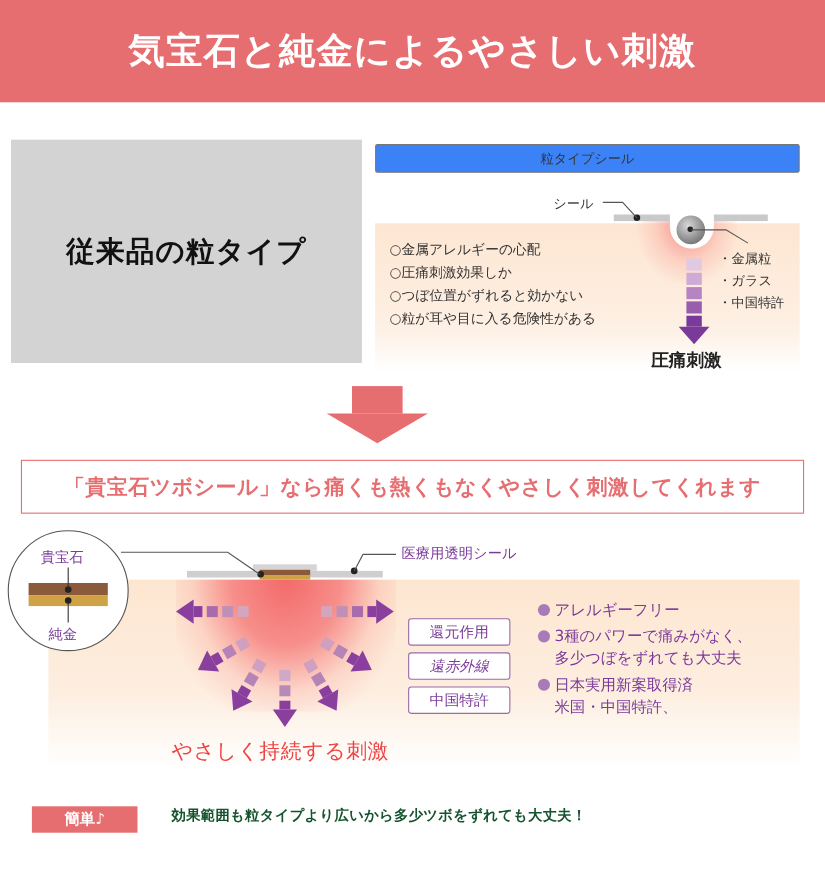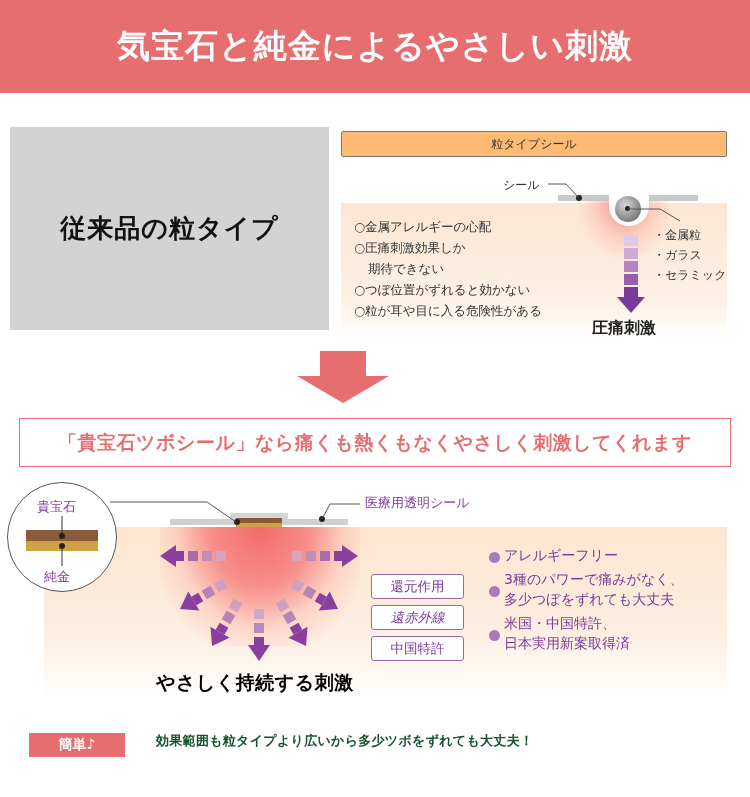--- a/index.html
+++ b/index.html
@@ -13,21 +13,21 @@
   .header-title { color: #ffffff; font-size: 33px; font-weight: bold; letter-spacing: 1px; }
 
   .old-box {
     position: absolute; left: 10px; top: 127px; width: 319px; height: 203px;
     background: #d3d3d3; display: flex; align-items: center; justify-content: center;
   }
   .old-title { color: #111; font-size: 26px; font-weight: bold; letter-spacing: 1px; }
 
   .old-panel-label {
     position: absolute; left: 341px; top: 131px; width: 386px; height: 26px;
-    border: 1px solid #777; border-radius: 2px; background: #fdba74;
+    border: 1px solid #777; border-radius: 2px; background: #3b82f6;
     display: flex; align-items: center; justify-content: center;
     font-size: 12px; color: #333;
   }
   .old-skin {
     position: absolute; left: 341px; top: 203px; width: 386px; height: 135px;
     background: linear-gradient(to bottom, #fde6d2 0%, #fdf0e4 70%, #ffffff 100%);
   }
   .old-redglow {
     position: absolute; left: 580px; top: 198px; width: 90px; height: 60px;
     background: radial-gradient(ellipse at 50% 10%, rgba(240,110,110,0.75) 0%, rgba(250,170,160,0.4) 45%, rgba(253,230,210,0) 75%);
@@ -99,31 +99,31 @@
   .zoom-gem-label { position: absolute; left: 37px; top: 498px; font-size: 13px; color: #7a3a9a; }
   .zoom-gold-label { position: absolute; left: 44px; top: 568px; font-size: 13px; color: #7a3a9a; }
   .zoom-gem-bar { position: absolute; left: 26px; top: 530px; width: 72px; height: 11px; background: #8b5a3a; }
   .zoom-gold-bar { position: absolute; left: 26px; top: 541px; width: 72px; height: 10px; background: #cfa245; }
 
   .ray { position: absolute; transform-origin: 0 50%; display: flex; align-items: center; }
   .ray .sq { width: 10px; height: 10px; margin-right: 4px; }
   .ray .tip { width: 0; height: 0; border-top: 11px solid transparent; border-bottom: 11px solid transparent; border-left: 16px solid #8a3f9e; }
   .ray .stem { width: 8px; height: 10px; background: #8a3f9e; }
 
-  .gentle-label { position: absolute; left: 156px; top: 670px; font-size: 19px; font-weight: bold; color: #000000; letter-spacing: 0.5px; }
+  .gentle-label { position: absolute; left: 156px; top: 670px; font-size: 19px; font-weight: normal; color: #ef4444; letter-spacing: 0.5px; }
 
   .power-box {
     position: absolute; left: 371px; width: 93px; height: 25px;
     border: 1px solid #9a6aa8; border-radius: 3px; background: #fff;
     display: flex; align-items: center; justify-content: center;
-    font-size: 13.5px; color: #7a3a9a; margin-top: 12px;
+    font-size: 13.5px; color: #7a3a9a;
   }
 
   .benefit-list { position: absolute; left: 489px; top: 545px; font-size: 14px; color: #7a3a9a; line-height: 20px; }
-  .benefit { display: flex; align-items: center; margin-bottom: 4px; }
+  .benefit { display: flex; align-items: flex-start; margin-bottom: 4px; }
   .benefit .bullet { width: 11px; height: 11px; border-radius: 50%; background: #a87ab8; margin-top: 4px; margin-right: 4px; flex: none; }
 
   .easy-badge {
     position: absolute; left: 29px; top: 733px; width: 96px; height: 24px; background: #e66e70;
     display: flex; align-items: center; justify-content: center;
     color: #fff; font-size: 14px; font-weight: bold;
   }
   .easy-text { position: absolute; left: 136px; top: 732px; font-size: 13px; font-weight: bold; color: #14532d; letter-spacing: 0.3px; margin-left: 20px; }
 
   svg.lines { position: absolute; left: 0; top: 0; width: 750px; height: 797px; pointer-events: none; }
@@ -146,29 +146,28 @@
 <div class="old-seal"></div>
 <div class="old-dip"></div>
 <div class="old-bead"></div>
 <div class="old-bead-dot"></div>
 <div class="dot" style="left:576px;top:195px;"></div>
 <div class="old-seal-label">シール</div>
 
 <div class="old-list">
   <span class="item">○金属アレルギーの心配</span>
   <span class="item">○圧痛刺激効果しか</span>
-  <span class="indent">期待できない</span>
   <span class="item">○つぼ位置がずれると効かない</span>
   <span class="item">○粒が耳や目に入る危険性がある</span>
 </div>
 
 <div class="mat-list">
   <span>・金属粒</span>
   <span>・ガラス</span>
-  <span>・セラミック</span>
+  <span>・中国特許</span>
 </div>
 
 <div class="pressure-arrow">
   <div class="seg" style="background:#e0c9e3;"></div>
   <div class="seg" style="background:#cfaad6;"></div>
   <div class="seg" style="background:#b585c2;"></div>
   <div class="seg" style="background:#9a5cad;"></div>
   <div class="shaft"></div>
   <div class="head"></div>
 </div>
@@ -284,20 +283,20 @@
   <div class="benefit">
     <span class="bullet"></span>
     <div>
         <div>3種のパワーで痛みがなく、</div>
         <div>多少つぼをずれても大丈夫</div>
       </div>
   </div>
   <div class="benefit">
     <span class="bullet"></span>
     <div>
+        <div>日本実用新案取得済</div>
         <div>米国・中国特許、</div>
-        <div>日本実用新案取得済</div>
       </div>
   </div>
 </div>
 
 <div class="easy-badge">簡単♪</div>
 <div class="easy-text">効果範囲も粒タイプより広いから多少ツボをずれても大丈夫！</div>
 
 </body></html>

